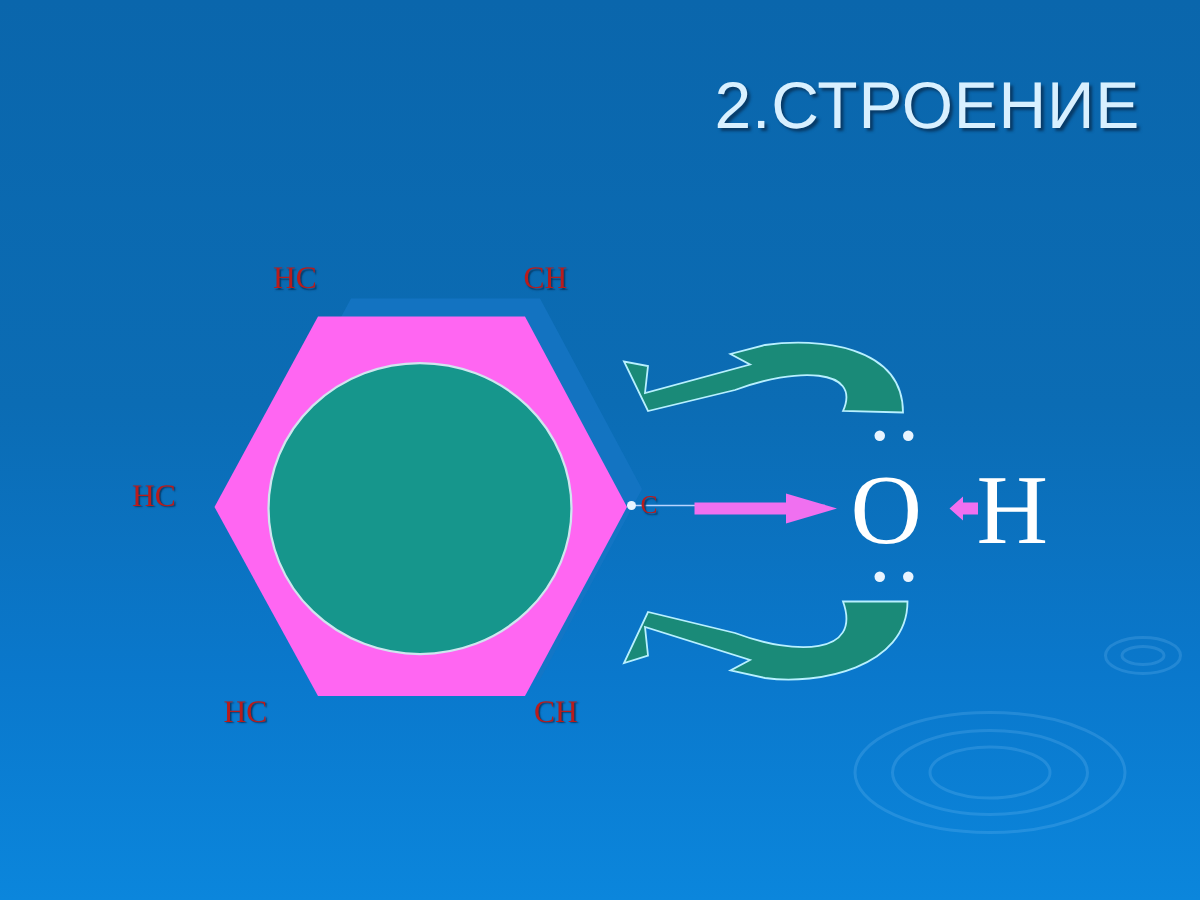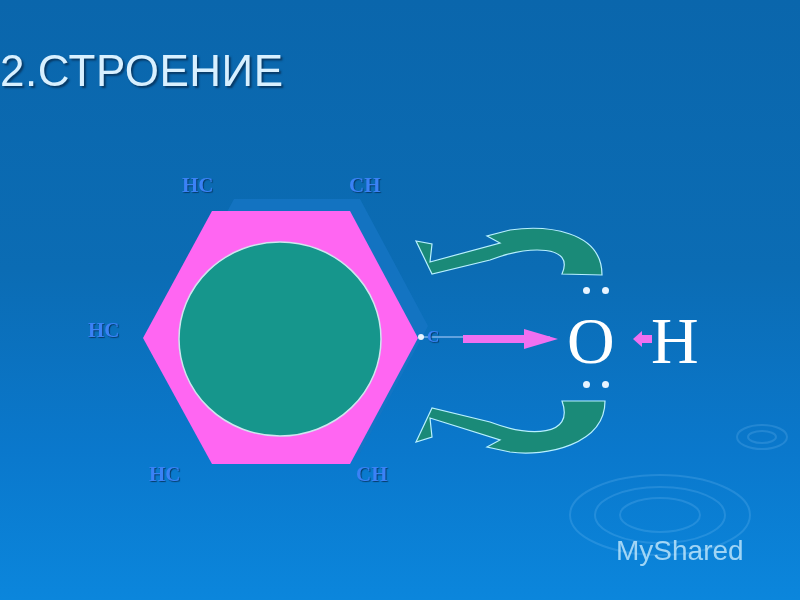--- a/index.html
+++ b/index.html
@@ -3,27 +3,27 @@
   <meta charset="utf-8">
   <style>
     html, body { margin: 0; padding: 0; }
     body {
       width: 800px; height: 600px; overflow: hidden; position: relative;
       background: linear-gradient(180deg, #0a66ac 0%, #0b6cb4 45%, #0a78cc 75%, #0b86dc 100%);
       font-family: "Liberation Sans", sans-serif;
     }
     .slide { position: absolute; inset: 0; }
     .title {
-      position: absolute; left: 0; width: 760px; top: 46px; text-align: left;
+      position: absolute; left: 0; width: 760px; top: 46px; text-align: right;
       font-family: "Liberation Sans", sans-serif; font-size: 44px; color: #d8f0ff;
       text-shadow: 2px 2px 2px #083a66; letter-spacing: 0.5px;
     }
     .lbl {
-      position: absolute; color: #3b82f6; font-family: "Liberation Serif", serif;
-      font-weight: bold; font-size: 21px; text-shadow: 1px 1px 1px #063c6a;
+      position: absolute; color: #b91c1c; font-family: "Liberation Serif", serif;
+      font-weight: normal; font-size: 21px; text-shadow: 1px 1px 1px #063c6a;
     }
     .lbl.small { font-size: 17px; }
     svg.diagram { position: absolute; left: 0; top: 0; }
     .oh {
       position: absolute; color: #ffffff; font-family: "Liberation Serif", serif;
       font-size: 66px; line-height: 1;
     }
     .dot { position: absolute; width: 7px; height: 7px; border-radius: 50%; background: #e8f4ff; }
     .bottom {
       position: absolute; left: 55px; top: 550px; color: #ffffff;
@@ -79,14 +79,13 @@
 
   <div class="oh" style="left:567px; top:308px;">O</div>
   <div class="oh" style="left:651px; top:308px;">H</div>
 
   <div class="dot" style="left:583px; top:287px;"></div>
   <div class="dot" style="left:602px; top:287px;"></div>
   <div class="dot" style="left:583px; top:381px;"></div>
   <div class="dot" style="left:602px; top:381px;"></div>
 
 
-  <div class="watermark">MyShared</div>
 </div>
 
 </body></html>

